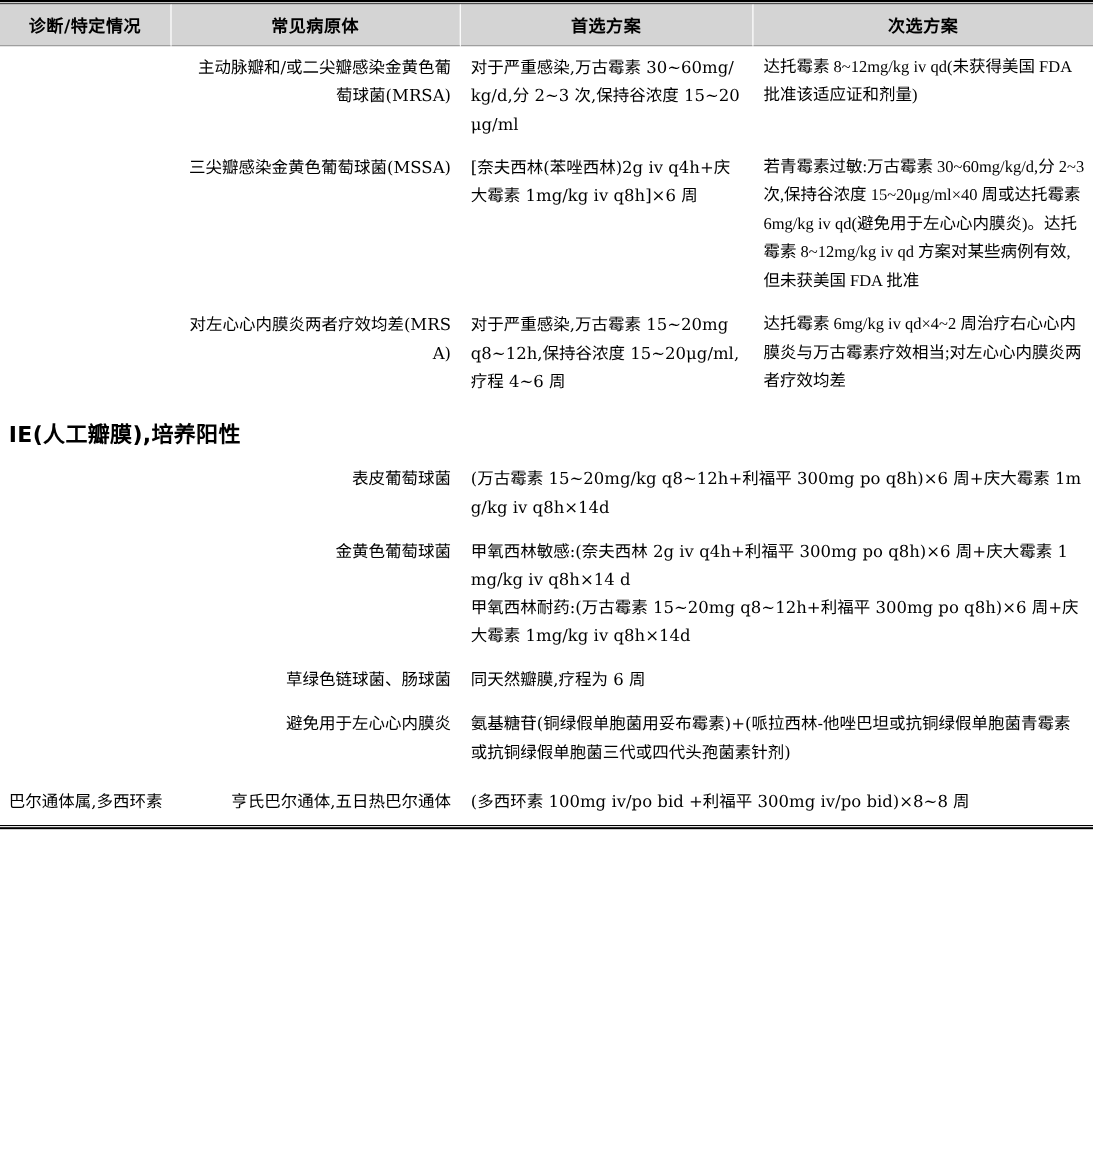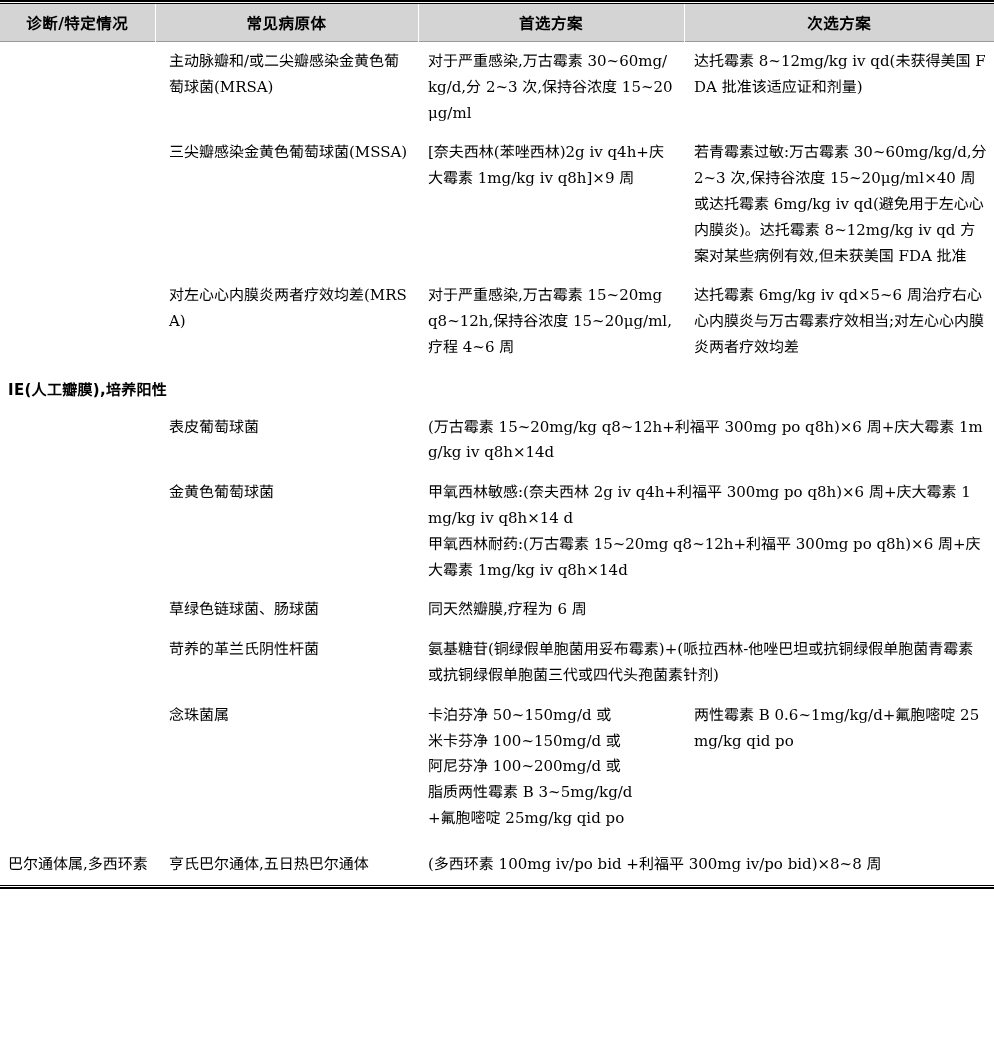--- a/index.html
+++ b/index.html
@@ -73,34 +73,36 @@
     word-break: break-all;
   }
 
   tbody td.col-cond {
     padding-left: 8px;
     padding-right: 6px;
   }
   tbody td.col-org {
     padding-left: 14px;
     padding-right: 8px;
+    text-align: right;
   }
   tbody td.col-first {
     padding-left: 10px;
     padding-right: 10px;
   }
   tbody td.col-second {
     padding-left: 10px;
     padding-right: 6px;
+    font-family: Liberation Serif, serif;
   }
 
   tr.section-row td {
     font-family: "DejaVu Sans", "Liberation Sans", sans-serif;
     font-weight: bold;
-    font-size: 15px;
+    font-size: 20px;
     padding-top: 10px;
     padding-bottom: 4px;
     letter-spacing: 0.3px;
   }
 
   tbody td p {
     margin: 0;
   }
   tbody td p + p {
     margin-top: 0px;
@@ -140,29 +142,29 @@
       <tr>
         <td class="col-cond"></td>
         <td class="col-org">主动脉瓣和/或二尖瓣感染金黄色葡萄球菌(MRSA)</td>
         <td class="col-first">对于严重感染,万古霉素 30~60mg/kg/d,分 2~3 次,保持谷浓度 15~20μg/ml</td>
         <td class="col-second">达托霉素 8~12mg/kg iv qd(未获得美国 FDA 批准该适应证和剂量)</td>
       </tr>
 
       <tr>
         <td class="col-cond"></td>
         <td class="col-org">三尖瓣感染金黄色葡萄球菌(MSSA)</td>
-        <td class="col-first">[奈夫西林(苯唑西林)2g iv q4h+庆大霉素 1mg/kg iv q8h]×9 周</td>
+        <td class="col-first">[奈夫西林(苯唑西林)2g iv q4h+庆大霉素 1mg/kg iv q8h]×6 周</td>
         <td class="col-second">若青霉素过敏:万古霉素 30~60mg/kg/d,分 2~3 次,保持谷浓度 15~20μg/ml×40 周或达托霉素 6mg/kg iv qd(避免用于左心心内膜炎)。达托霉素 8~12mg/kg iv qd 方案对某些病例有效,但未获美国 FDA 批准</td>
       </tr>
 
       <tr>
         <td class="col-cond"></td>
         <td class="col-org">对左心心内膜炎两者疗效均差(MRSA)</td>
         <td class="col-first">对于严重感染,万古霉素 15~20mg q8~12h,保持谷浓度 15~20μg/ml,疗程 4~6 周</td>
-        <td class="col-second">达托霉素 6mg/kg iv qd×5~6 周治疗右心心内膜炎与万古霉素疗效相当;对左心心内膜炎两者疗效均差</td>
+        <td class="col-second">达托霉素 6mg/kg iv qd×4~2 周治疗右心心内膜炎与万古霉素疗效相当;对左心心内膜炎两者疗效均差</td>
       </tr>
 
       <tr class="section-row">
         <td colspan="4" class="col-cond">IE(人工瓣膜),培养阳性</td>
       </tr>
 
       <tr>
         <td class="col-cond"></td>
         <td class="col-org">表皮葡萄球菌</td>
         <td class="col-first" colspan="2">(万古霉素 15~20mg/kg q8~12h+利福平 300mg po q8h)×6 周+庆大霉素 1mg/kg iv q8h×14d</td>
@@ -178,36 +180,24 @@
       </tr>
 
       <tr>
         <td class="col-cond"></td>
         <td class="col-org">草绿色链球菌、肠球菌</td>
         <td class="col-first" colspan="2">同天然瓣膜,疗程为 6 周</td>
       </tr>
 
       <tr>
         <td class="col-cond"></td>
-        <td class="col-org">苛养的革兰氏阴性杆菌</td>
+        <td class="col-org">避免用于左心心内膜炎</td>
         <td class="col-first" colspan="2">氨基糖苷(铜绿假单胞菌用妥布霉素)+(哌拉西林-他唑巴坦或抗铜绿假单胞菌青霉素或抗铜绿假单胞菌三代或四代头孢菌素针剂)</td>
       </tr>
 
-      <tr>
-        <td class="col-cond"></td>
-        <td class="col-org">念珠菌属</td>
-        <td class="col-first">
-          <p>卡泊芬净 50~150mg/d 或</p>
-          <p>米卡芬净 100~150mg/d 或</p>
-          <p>阿尼芬净 100~200mg/d 或</p>
-          <p>脂质两性霉素 B 3~5mg/kg/d</p>
-          <p>+氟胞嘧啶 25mg/kg qid po</p>
-        </td>
-        <td class="col-second">两性霉素 B 0.6~1mg/kg/d+氟胞嘧啶 25mg/kg qid po</td>
-      </tr>
 
       <tr class="spacer-row">
         <td></td>
         <td></td>
         <td></td>
         <td></td>
       </tr>
 
 
       <tr>

